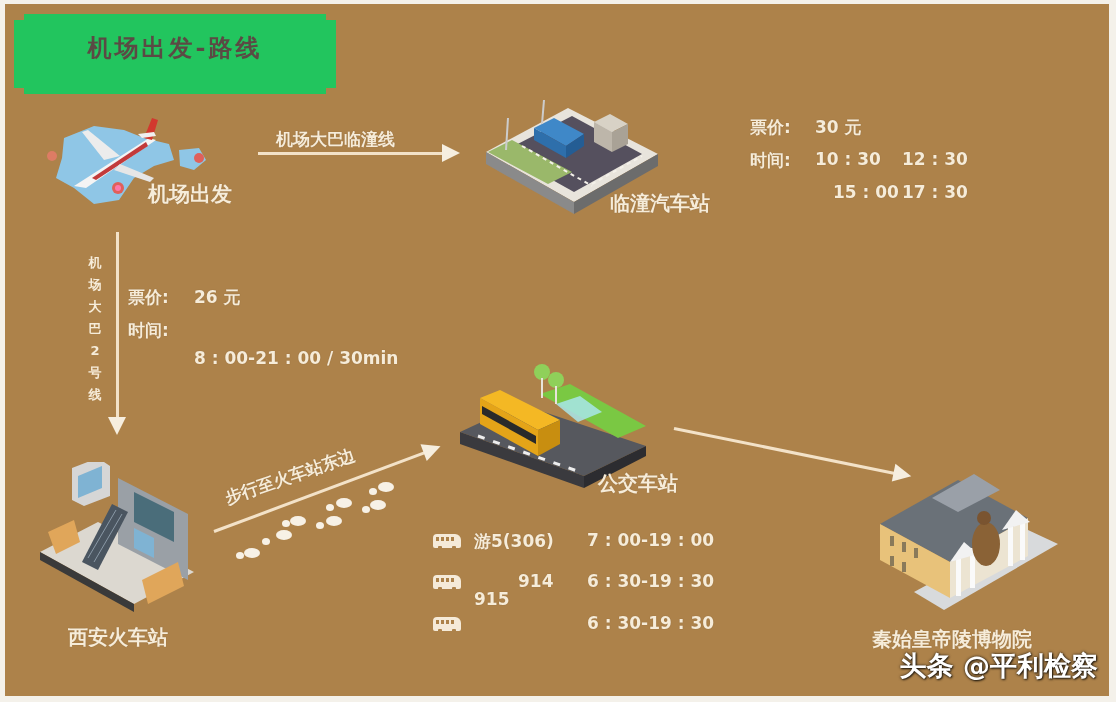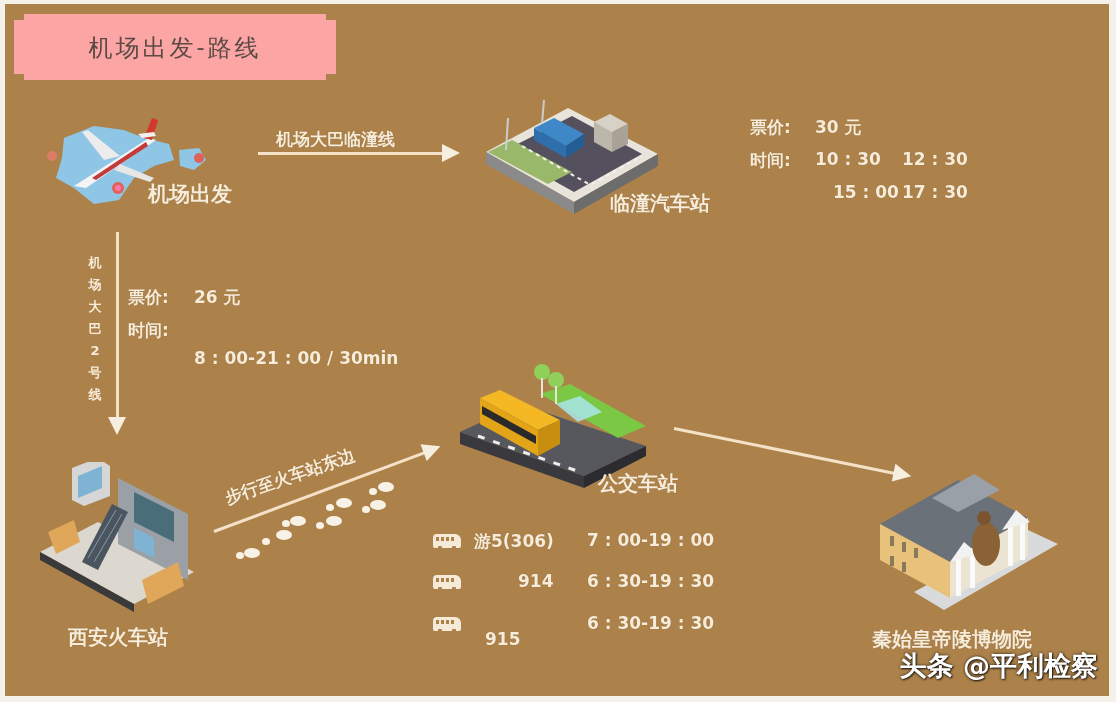--- a/index.html
+++ b/index.html
@@ -1,22 +1,22 @@
 <!DOCTYPE html>
 <html><head>
 <meta charset="utf-8">
 <style>
   html, body { margin:0; padding:0; }
   body { width:1116px; height:702px; background:#f4f1ea; position:relative; overflow:hidden;
          font-family:"DejaVu Sans","Liberation Sans",sans-serif; }
   .panel { position:absolute; left:5px; top:4px; width:1104px; height:692px; background:#ad824a; }
   .txt { position:absolute; color:#f6ecd9; font-weight:bold; white-space:nowrap;
          text-shadow:0 0 1px rgba(80,50,20,.4); }
-  .title-box { position:absolute; left:14px; top:14px; width:322px; height:66px; background:#fca5a5;
-               clip-path:polygon(10px 0,calc(100% - 10px) 0,calc(100% - 10px) 6px,100% 6px,100% calc(100% - 6px),calc(100% - 10px) calc(100% - 6px),calc(100% - 10px) 100%,10px 100%,10px calc(100% - 6px),0 calc(100% - 6px),0 6px,10px 6px); }
+  .title-box { position:absolute; left:14px; top:14px; width:322px; height:80px; background:#22c55e;
+               clip-path:polygon(10px 0,calc(100% - 10px) 0,calc(100% - 10px) 6px,100% 6px,100% calc(100% - 6px),calc(100% - 10px) calc(100% - 6px),calc(100% - 10px) 100%,10px 100%,10px calc(100% - 6px),0 calc(100% - 6px),0 6px,10px 6px);font-weight:bold; }
   .title-text { position:absolute; left:0; right:0; top:18px; text-align:center; font-size:24px;
                 color:#5b4a44; font-family:"DejaVu Serif","Liberation Serif",serif; letter-spacing:3px; }
   .arrow { position:absolute; height:3px; background:#f3e2c8; transform-origin:0 50%; }
   .arrow::after { content:""; position:absolute; right:-14px; top:-8px; border-left:18px solid #f6eedf;
                   border-top:9.5px solid transparent; border-bottom:9.5px solid transparent; }
   .vline { position:absolute; left:116px; top:232px; width:3px; height:185px; background:#f3e2c8; }
   .vhead { position:absolute; left:108px; top:417px; border-top:18px solid #f6eedf;
            border-left:9.5px solid transparent; border-right:9.5px solid transparent; }
   .vlabel { position:absolute; left:84px; top:252px; width:22px; font-size:13px; line-height:22px;
             color:#f6ecd9; font-weight:bold; text-align:center; word-break:break-all; white-space:normal; }
@@ -157,21 +157,21 @@
 <div>
   <div class="bus-icon" style="left:433px;top:534px"></div>
   <div class="txt info" style="left:474px;top:530px;">游5(306)</div>
   <div class="txt info" style="left:587px;top:530px;">7 : 00-19 : 00</div>
 
   <div class="bus-icon" style="left:433px;top:575px"></div>
   <div class="txt info" style="left:474px;top:571px;margin-left:44px;">914</div>
   <div class="txt info" style="left:587px;top:571px;">6 : 30-19 : 30</div>
 
   <div class="bus-icon" style="left:433px;top:617px"></div>
-  <div class="txt info" style="left:474px;top:629px;margin-left:11px;">915</div>
+  <div class="txt info" style="left:474px;top:589px;">915</div>
   <div class="txt info" style="left:587px;top:613px;">6 : 30-19 : 30</div>
 </div>
 
 <div class="arrow" style="left:674px;top:427px;width:228px;transform:rotate(11.5deg);"></div>
 
 <svg style="position:absolute;left:878px;top:460px" width="182" height="156" viewBox="0 0 182 156">
   <polygon points="36,132 150,70 180,84 66,150" fill="#d8dadc"></polygon>
   <polygon points="2,64 80,20 150,58 72,102" fill="#6a7178"></polygon>
   <polygon points="54,38 96,14 122,30 80,52" fill="#9aa0a8"></polygon>
   <polygon points="2,64 72,102 72,138 2,100" fill="#e8c27a"></polygon>

